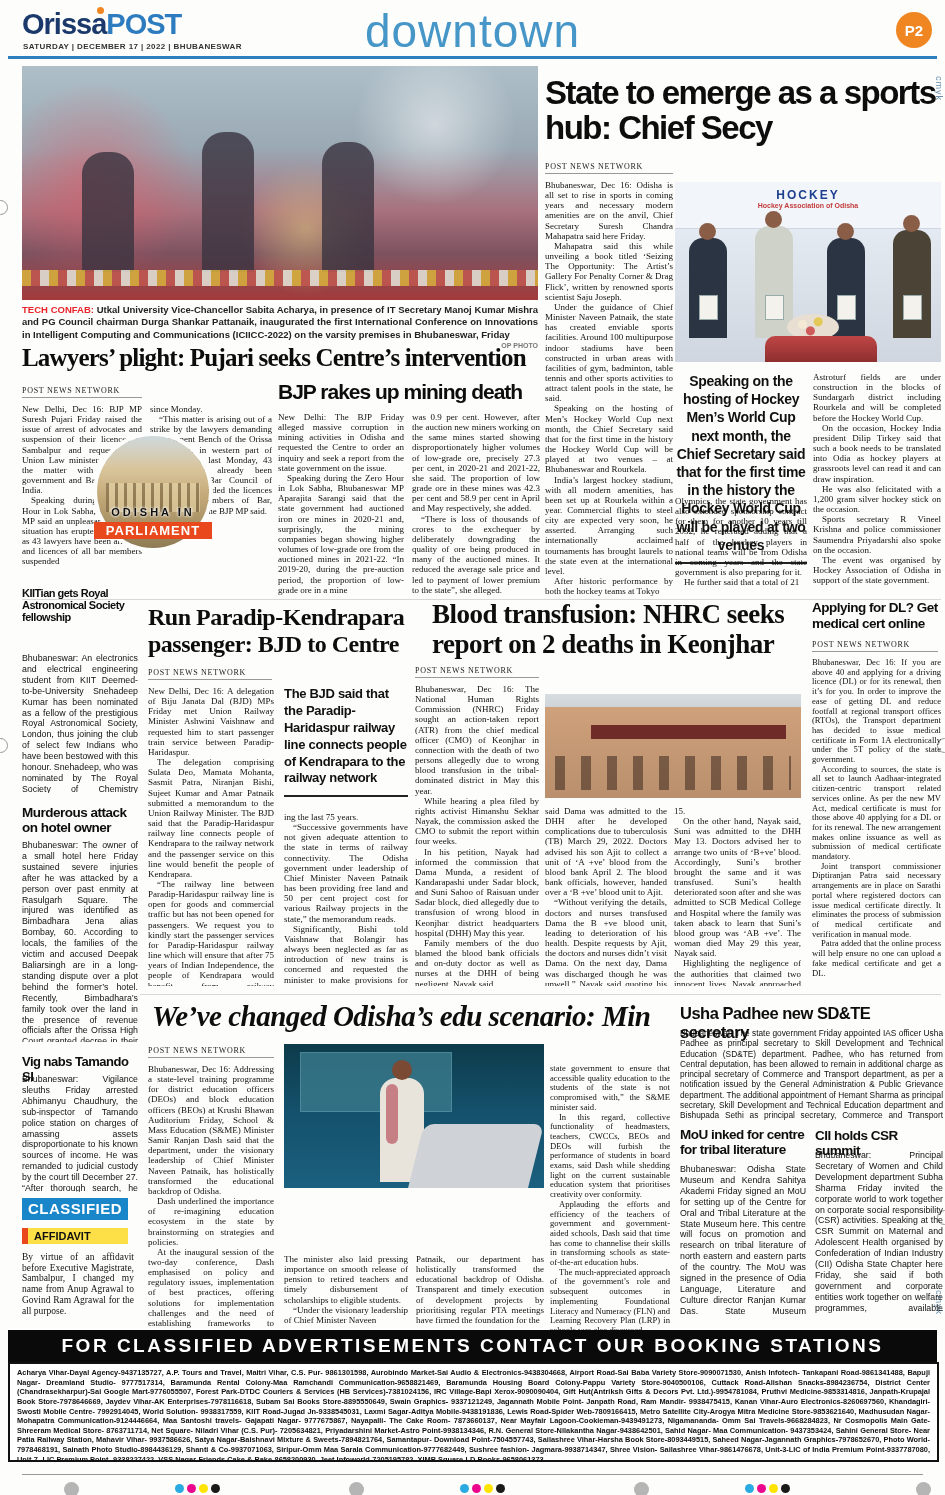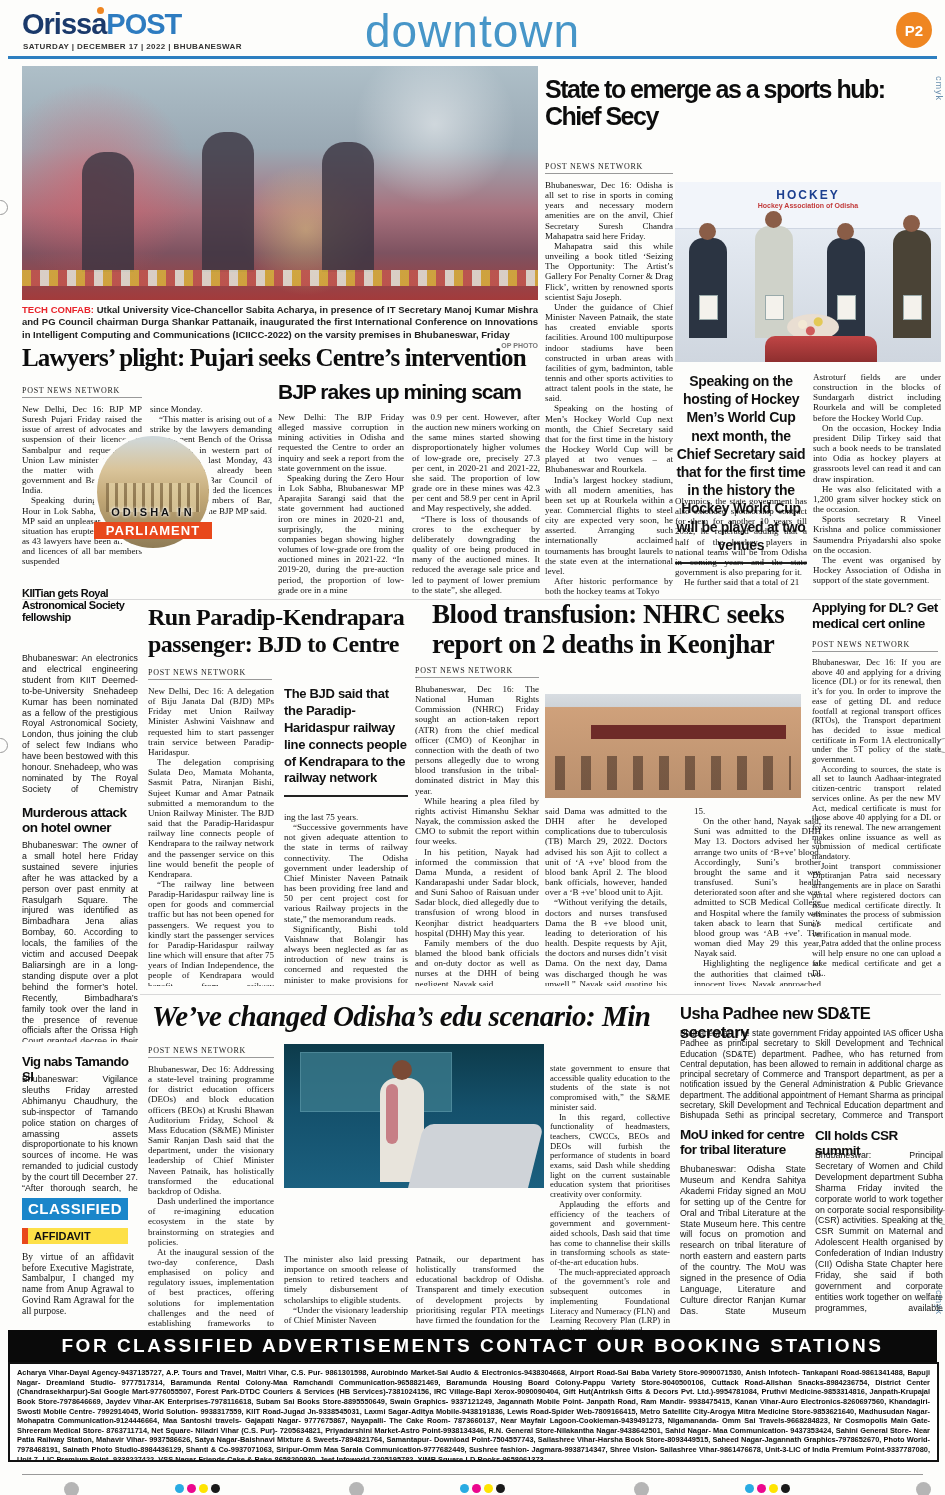--- a/index.html
+++ b/index.html
@@ -120,21 +120,21 @@
     <div class="person" style="left:60px;"></div>
     <div class="person" style="left:180px;height:140px;"></div>
     <div class="person" style="left:300px;height:130px;"></div>
     <div class="flowerstrip"></div>
   </div>
   <div class="abs caption" style="left:22px;top:304px;width:516px;">
     <span class="lbl">TECH CONFAB:</span><span> Utkal University Vice-Chancellor Sabita Acharya, in presence of IT Secretary Manoj Kumar Mishra and PG Council chairman Durga Shankar Pattanaik, inaugurated the first International Conference on Innovations in Intelligent Computing and Communications (ICIICC-2022) on the varsity premises in Bhubaneswar, Friday</span>
     <span class="credit" style="float:right;">OP PHOTO</span>
   </div>
 
-  <div class="abs h-sans" style="left:545px;top:76px;width:396px;font-size:25px;line-height:1.06;letter-spacing:-1.5px;">State to emerge as a sports hub: Chief Secy</div>
+  <div class="abs h-sans" style="left:545px;top:76px;width:396px;font-size:33px;line-height:1.06;letter-spacing:-1.5px;">State to emerge as a sports hub: Chief Secy</div>
   <span class="abs byline" style="left:545px;top:162px;width:128px;">POST NEWS NETWORK</span>
   <div class="abs col serifcol" style="left:545px;top:180px;width:128px;height:416px;">
       <p>Bhubaneswar, Dec 16: Odisha is all set to rise in sports in coming years and necessary modern amenities are on the anvil, Chief Secretary Suresh Chandra Mahapatra said here Friday.</p>
       <p>Mahapatra said this while unveiling a book titled ‘Seizing The Opportunity: The Artist’s Gallery For Penalty Corner &amp; Drag Flick’, written by renowned sports scientist Saju Joseph.</p>
       <p>Under the guidance of Chief Minister Naveen Patnaik, the state has created enviable sports facilities. Around 100 multipurpose indoor stadiums have been constructed in urban areas with facilities of gym, badminton, table tennis and other sports activities to attract talent pools in the state, he said.</p>
       <p>Speaking on the hosting of Men’s Hockey World Cup next month, the Chief Secretary said that for the first time in the history the Hockey World Cup will be played at two venues – at Bhubaneswar and Rourkela.</p>
       <p>India’s largest hockey stadium, with all modern amenities, has been set up at Rourkela within a year. Commercial flights to steel city are expected very soon, he asserted. Arranging such internationally acclaimed tournaments has brought laurels to the state even at the international level.</p>
       <p>After historic performance by both the hockey teams at Tokyo</p>
     </div>
   <div class="abs photo" id="photo-hockey" style="left:675px;top:182px;width:266px;height:180px;">
@@ -171,21 +171,21 @@
   <div class="abs col serifcol" style="left:150px;top:404px;width:122px;height:192px;">
       <p>since Monday.</p>
       <p>“This matter is arising out of a strike by the lawyers demanding a permanent Bench of the Orissa High Court in western part of Odisha. Since last Monday, 43 lawyers have already been arrested. The Bar Council of India has suspended the licences of all the members of Bar, including me,” the BJP MP said.</p>
     </div>
   <div class="abs photo" id="photo-parliament" style="left:97px;top:436px;width:112px;height:112px;z-index:2;">
     <div class="parl-cols"></div>
   </div>
   <div class="abs odisha-in" style="left:92px;top:506px;width:122px;z-index:3;">ODISHA IN</div>
   <div class="abs parl-band" style="left:94px;top:522px;width:118px;height:17px;z-index:3;">PARLIAMENT</div>
 
-  <div class="abs h-sans" style="left:278px;top:380px;width:262px;font-size:21px;letter-spacing:-1px;">BJP rakes up mining scam</div>
+  <div class="abs h-sans" style="left:278px;top:380px;width:262px;font-size:21px;letter-spacing:-1px;">BJP rakes up mining death</div>
   <div class="abs col serifcol" style="left:278px;top:412px;width:126px;height:184px;">
       <p>New Delhi: The BJP Friday alleged massive corruption in mining activities in Odisha and requested the Centre to order an inquiry and seek a report from the state government on the issue.</p>
       <p>Speaking during the Zero Hour in Lok Sabha, Bhubaneswar MP Aparajita Sarangi said that the state government had auctioned iron ore mines in 2020-21 and, surprisingly, the mining companies began showing higher volumes of low-grade ore from the auctioned mines in 2021-22. “In 2019-20, during the pre-auction period, the proportion of low-grade ore in a mine</p>
     </div>
   <div class="abs col serifcol" style="left:412px;top:412px;width:128px;height:184px;">
       <p>was 0.9 per cent. However, after the auction new miners working on the same mines started showing disproportionately higher volumes of low-grade ore, precisely 27.3 per cent, in 2020-21 and 2021-22, she said. The proportion of low grade ore in these mines was 42.3 per cent and 58.9 per cent in April and May respectively, she added.</p>
       <p>“There is loss of thousands of crores to the exchequer by deliberately downgrading the quality of ore being produced in many of the auctioned mines. It reduced the average sale price and led to payment of lower premium to the state”, she alleged.</p>
     </div>
 
   <div class="abs grayrule" style="left:22px;top:599px;width:919px;"></div>
@@ -231,21 +231,21 @@
       <p>Family members of the duo blamed the blood bank officials and on-duty doctor as well as nurses at the DHH of being negligent, Nayak said.</p>
     </div>
   <div class="abs photo" id="photo-nhrc" style="left:545px;top:694px;width:256px;height:104px;">
     <div class="nhrc-sign"></div>
     <div class="nhrc-win"></div>
   </div>
   <div class="abs col serifcol" style="left:545px;top:806px;width:122px;height:180px;">
       <p>said Dama was admitted to the DHH after he developed complications due to tuberculosis (TB) March 29, 2022. Doctors advised his son Ajit to collect a unit of ‘A +ve’ blood from the blood bank April 2. The blood bank officials, however, handed over a ‘B +ve’ blood unit to Ajit.</p>
       <p>“Without verifying the details, doctors and nurses transfused Dama the B +ve blood unit, leading to deterioration of his health. Despite requests by Ajit, the doctors and nurses didn’t visit Dama. On the next day, Dama was discharged though he was unwell,” Nayak said quoting his family as saying. An ailing Dama died May</p>
     </div>
-  <div class="abs col serifcol" style="left:674px;top:806px;width:127px;height:180px;margin-left:20px;">
+  <div class="abs col serifcol" style="left:674px;top:806px;width:127px;height:180px;">
       <p>15.</p>
       <p>On the other hand, Nayak said, Suni was admitted to the DHH May 13. Doctors advised her to arrange two units of ‘B+ve’ blood. Accordingly, Suni’s brother brought the same and it was transfused. Suni’s health deteriorated soon after and she was admitted to SCB Medical College and Hospital where the family was taken aback to learn that Suni’s blood group was ‘AB +ve’. The woman died May 29 this year, Nayak said.</p>
       <p>Highlighting the negligence of the authorities that claimed two innocent lives, Nayak approached the commission and sought justice for the two families.</p>
     </div>
 
   <div class="abs h-sans" style="left:812px;top:600px;width:128px;font-size:13.5px;line-height:1.15;">Applying for DL? Get medical cert online</div>
   <span class="abs byline" style="left:812px;top:640px;width:126px;">POST NEWS NETWORK</span>
   <div class="abs col serifcol" style="left:812px;top:658px;width:129px;height:330px;font-size:8.6px;">
       <p>Bhubaneswar, Dec 16: If you are above 40 and applying for a driving licence (DL) or for its renewal, then it’s for you. In order to improve the ease of getting DL and reduce footfall at regional transport offices (RTOs), the Transport department has decided to issue medical certificate in Form 1A electronically under the 5T policy of the state government.</p>
       <p>According to sources, the state is all set to launch Aadhaar-integrated citizen-centric transport related services online. As per the new MV Act, medical certificate is must for those above 40 applying for a DL or for its renewal. The new arrangement makes online issuance as well as submission of medical certificate mandatory.</p>

